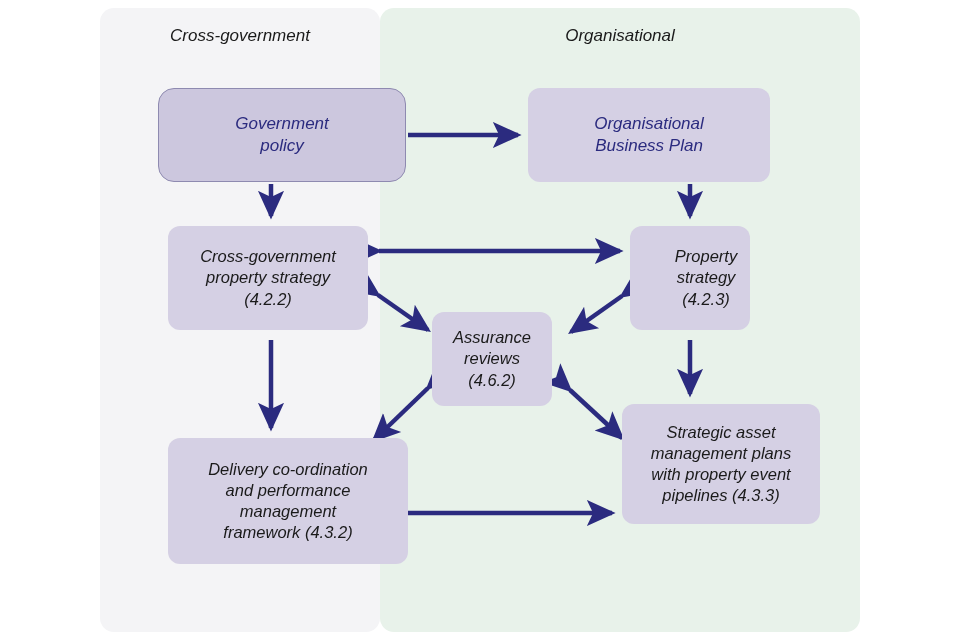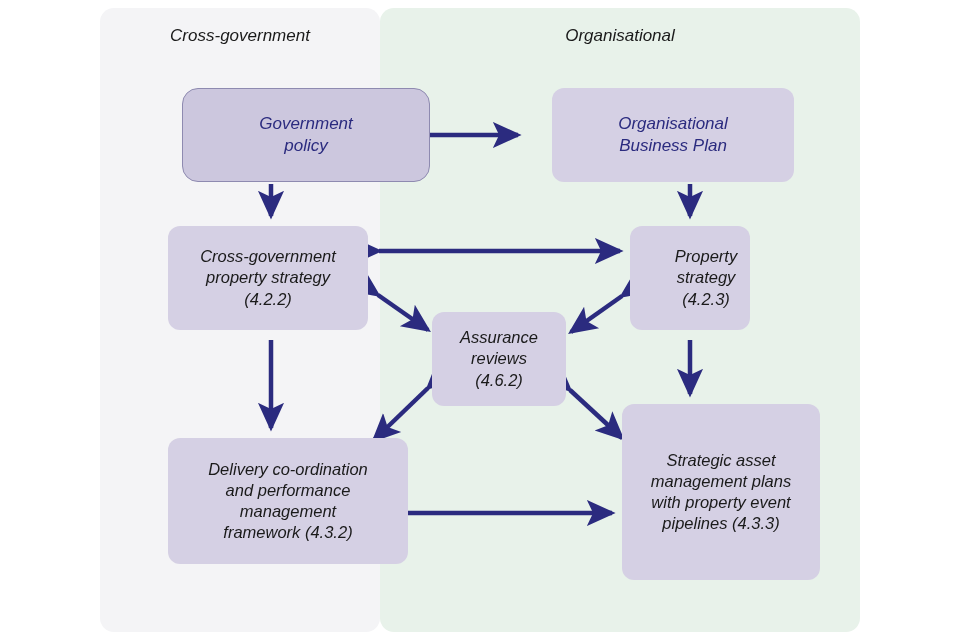--- a/index.html
+++ b/index.html
@@ -66,21 +66,20 @@
     text-align: center;
     font-size: 16.5px;
     line-height: 1.28;
     color: #1a1a1a;
     padding: 6px 8px;
     white-space: pre-line;
   }
   .node.blue-text {
     color: #2b2b7f;
     font-size: 17px;
-    margin-left: 24px;
   }
   #node-gov-policy {
     left: 158px;
     top: 88px;
     width: 248px;
     height: 94px;
     background: #ccc7de;
     border: 1.5px solid #8e8ab0;
     border-radius: 16px;
   }
@@ -99,34 +98,34 @@
   #node-property-strategy {
     left: 630px;
     top: 226px;
     width: 120px;
     height: 104px;
     padding-left: 40px;
   }
   #node-assurance {
     left: 432px;
     top: 312px;
-    width: 134px;
+    width: 120px;
     height: 94px;
   }
   #node-delivery {
     left: 168px;
     top: 438px;
     width: 240px;
     height: 126px;
   }
   #node-sampp {
     left: 622px;
     top: 404px;
     width: 198px;
-    height: 176px;
+    height: 120px;
   }
   #arrows {
     position: absolute;
     left: 0;
     top: 0;
     width: 960px;
     height: 640px;
     pointer-events: none;
   }
 </style>

